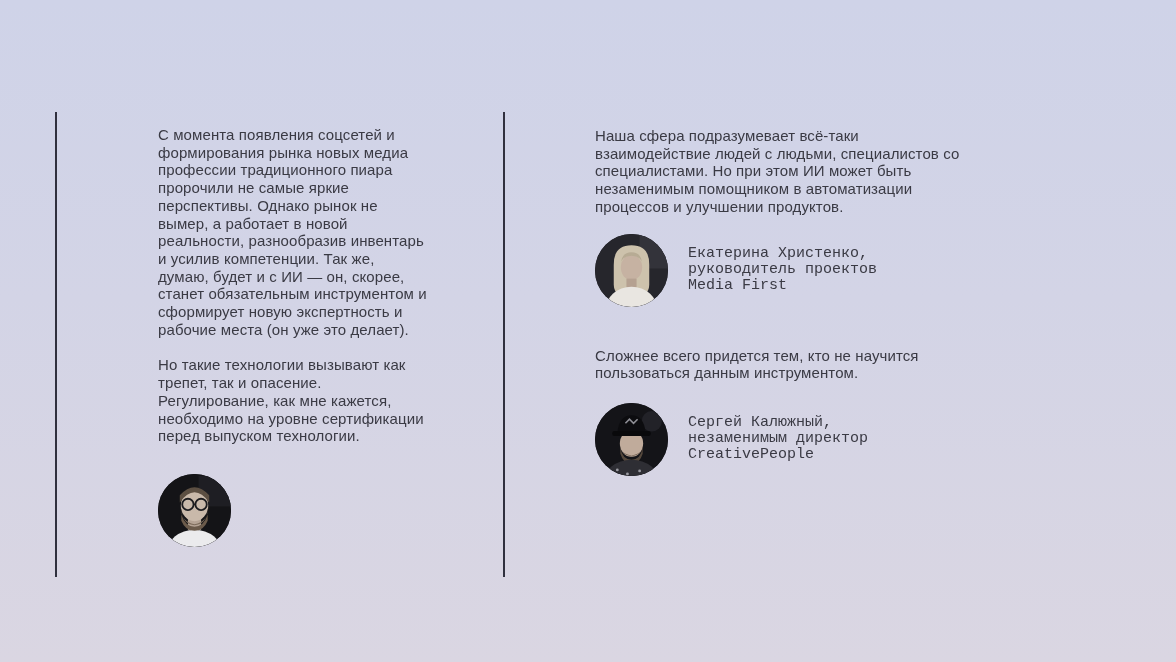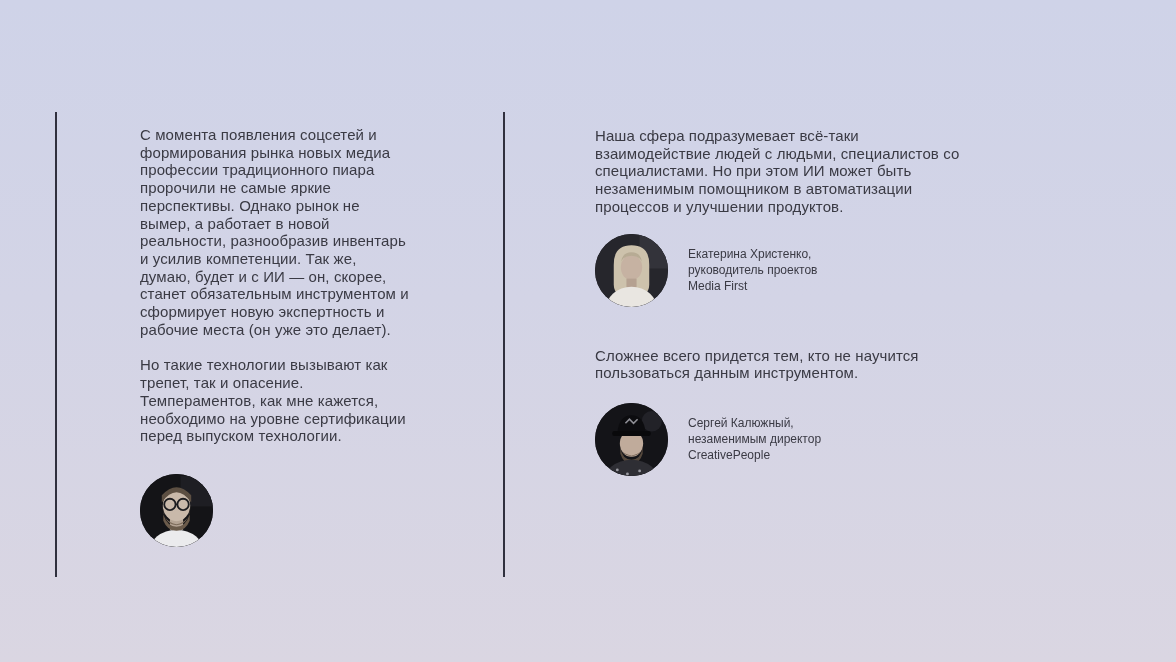--- a/index.html
+++ b/index.html
@@ -12,21 +12,21 @@
     color:#3a3a44;
   }
   .rule{
     position:absolute;
     width:1.5px;
     background:#30303e;
   }
   .rule-left{left:55px;top:112px;height:465px;}
   .rule-right{left:503px;top:112px;height:465px;}
   .col{position:absolute;top:118px;}
-  .col-left{left:140px;width:285px;}
+  .col-left{left:158px;width:285px;}
   .col-right{left:595px;width:375px;}
   .quote{
     margin:0 0 18px 0;
     padding:0;
     font-size:15px;
     line-height:17.7px;
     letter-spacing:0.1px;
     white-space:pre-line;
     color:#3a3a44;
   }
@@ -43,23 +43,24 @@
   .avatar{
     width:73px;height:73px;
     border-radius:50%;
     overflow:hidden;
     flex:0 0 auto;
     background:#1a1a1f;
   }
   .avatar svg{display:block;width:73px;height:73px;}
   .caption{
     margin-left:20px;
-    font-size:12px;
+    font-size:15px;
     line-height:16px;
     color:#3a3a44;
+    font-family:Liberation Mono, monospace;
   }
   .caption div{white-space:nowrap;}
 </style>
 </head>
 <body>
 
 <div class="slide">
 
   <div class="rule rule-left"></div>
   <div class="rule rule-right"></div>
@@ -72,21 +73,21 @@
 перспективы. Однако рынок не
 вымер, а работает в новой
 реальности, разнообразив инвентарь
 и усилив компетенции. Так же,
 думаю, будет и с ИИ — он, скорее,
 станет обязательным инструментом и
 сформирует новую экспертность и
 рабочие места (он уже это делает).</p>
     <p class="quote">Но такие технологии вызывают как
 трепет, так и опасение.
-Темпераментов, как мне кажется,
+Регулирование, как мне кажется,
 необходимо на уровне сертификации
 перед выпуском технологии.</p>
 
     <div class="person person-left">
       <div class="avatar">
         <svg viewBox="0 0 72 72" aria-hidden="true">
           <rect width="72" height="72" fill="#141417"></rect>
           <rect x="40" y="2" width="32" height="30" fill="#1e1e23"></rect>
           <ellipse cx="36" cy="77" rx="27" ry="22" fill="#ebebed"></ellipse>
           <rect x="29.5" y="42" width="13" height="13" fill="#b4a394"></rect>

